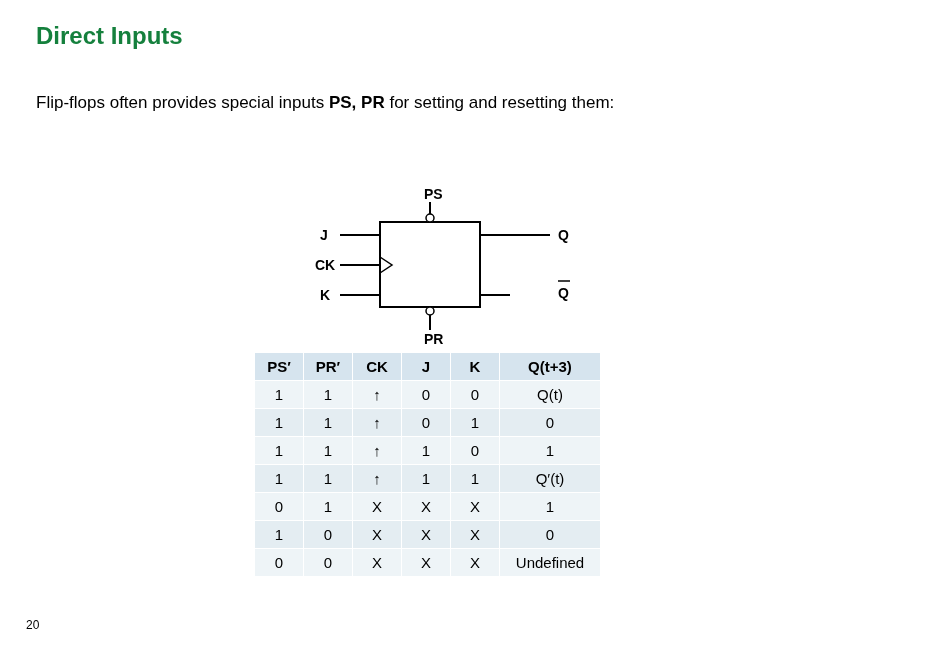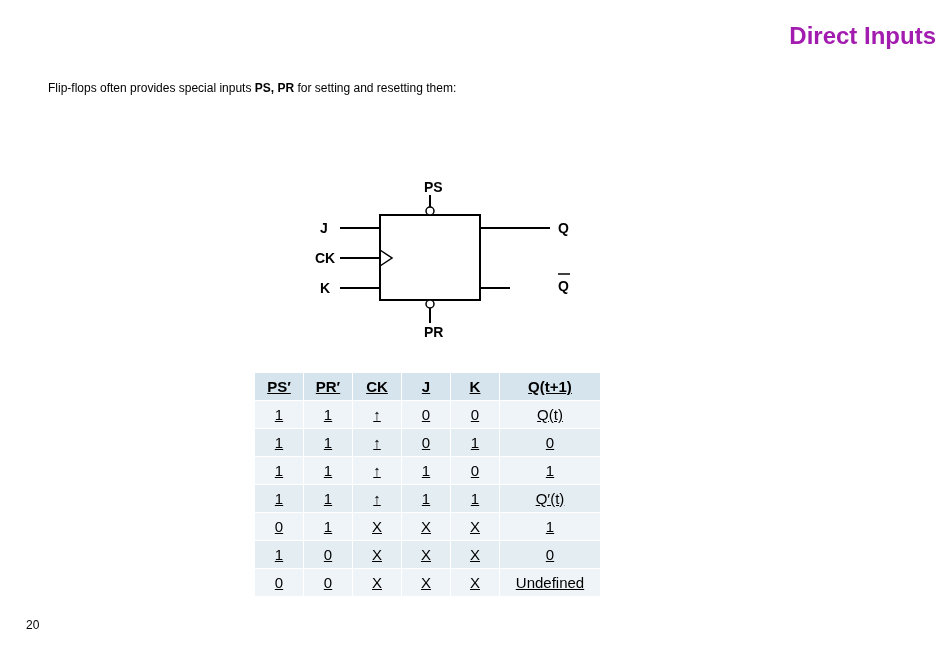--- a/index.html
+++ b/index.html
@@ -6,59 +6,58 @@
     margin: 0;
     padding: 0;
     width: 936px;
     height: 655px;
     font-family: Arial, Helvetica, sans-serif;
     background: #fff;
     color: #000;
     position: relative;
   }
   .title {
-    text-align: right;
+    text-align: left;
     font-weight: bold;
     font-size: 24px;
-    color: #a21caf;
+    color: #15803d;
     padding-top: 22px;
+    padding-left: 36px;
   }
   .body-text {
     position: absolute;
     left: 36px;
-    top: 80px;
+    top: 92px;
     width: 870px;
-    font-size: 12px;
+    font-size: 17px;
     line-height: 1.35;
-    margin-left: 12px;
   }
   .body-text .lead { margin-bottom: 2px; }
   .body-text ul { margin: 4px 0 0 32px; padding: 0; }
   .body-text li { margin: 2px 0; }
   .strong { font-weight: bold; }
 
   .diagram {
     position: absolute;
     left: 300px;
-    top: 180px;
+    top: 187px;
     width: 300px;
     height: 160px;
   }
   .diagram text {
     font-family: Arial, Helvetica, sans-serif;
     font-weight: bold;
     font-size: 14px;
   }
 
   .truth-table {
     position: absolute;
     left: 254px;
-    top: 372px;
+    top: 352px;
     border-collapse: collapse;
-    text-decoration: underline;
   }
   .truth-table th, .truth-table td {
     border: 1px solid #fff;
     text-align: center;
     padding: 5px 0;
     font-size: 15px;
   }
   .truth-table th {
     background: #d6e4ee;
     font-weight: bold;
@@ -127,21 +126,21 @@
 </div>
 
 <table class="truth-table">
   <thead>
     <tr>
       <th class="col-ps">PS′</th>
       <th class="col-pr">PR′</th>
       <th class="col-ck">CK</th>
       <th class="col-j">J</th>
       <th class="col-k">K</th>
-      <th class="col-q">Q(t+1)</th>
+      <th class="col-q">Q(t+3)</th>
     </tr>
   </thead>
   <tbody id="tt-body">
       <tr>
         <td>1</td>
         <td>1</td>
         <td>↑</td>
         <td>0</td>
         <td>0</td>
         <td>Q(t)</td>

